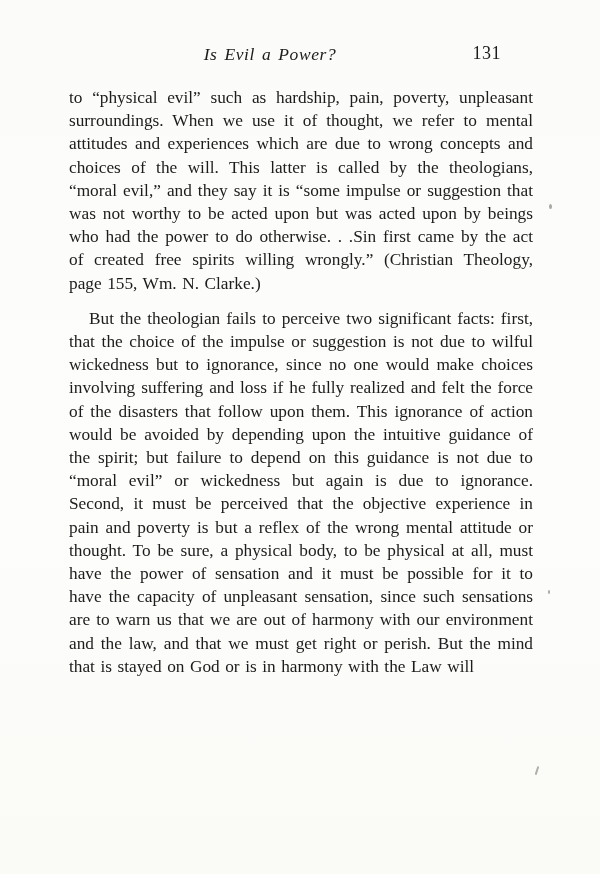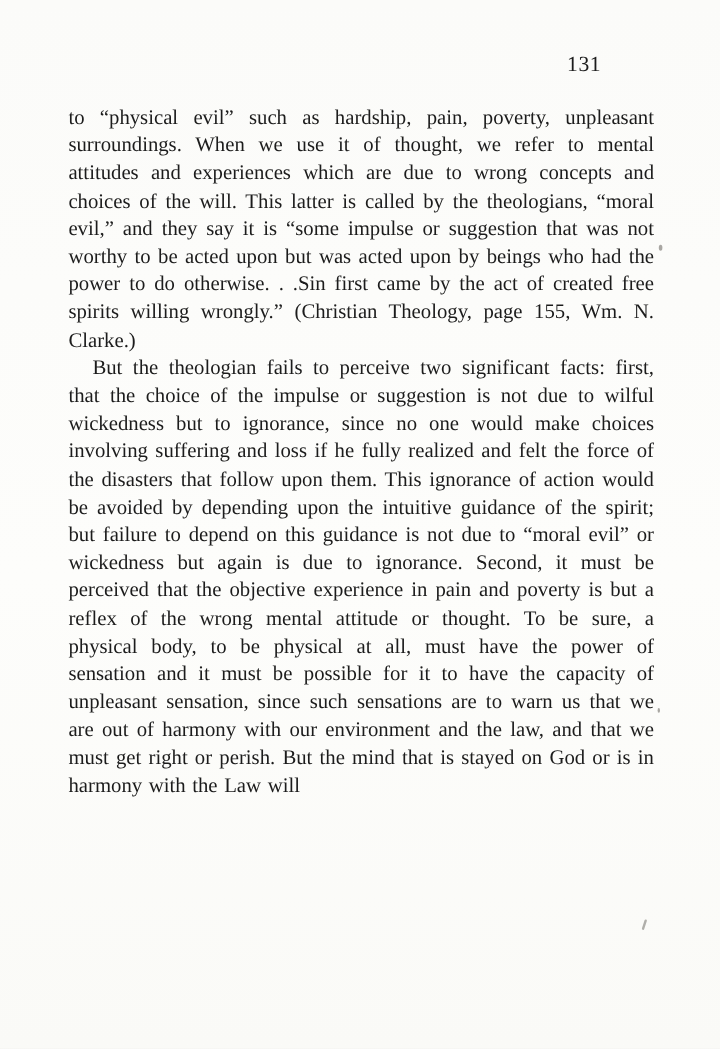--- a/index.html
+++ b/index.html
@@ -46,21 +46,21 @@
     font-size: 18px;
     letter-spacing: 0.5px;
   }
   .body-text {
     font-size: 17.3px;
     line-height: 23.2px;
     text-align: justify;
     word-spacing: 1.2px;
   }
   .body-text p {
-    margin: 0;
+    margin: 12px;
   }
   .body-text p.indented {
     text-indent: 20px;
   }
   .scan-speck {
     position: absolute;
     background: #55514c;
     border-radius: 50%;
     opacity: 0.5;
   }
@@ -70,20 +70,21 @@
     left: 536px; top: 766px; width: 1.5px; height: 9px;
     border-radius: 1px; transform: rotate(18deg); opacity: 0.45;
   }
 </style>
 </head>
 <body>
 
 <div class="page">
 
   <div class="running-header">
+    <div class="running-title">Is Evil a Power?</div>
     <div class="page-number">131</div>
   </div>
 
   <div class="body-text">
     <p>to “physical evil” such as hardship, pain, poverty, unpleasant surroundings.  When we use it of thought, we refer to mental attitudes and experiences which are due to wrong concepts and choices of the will. This latter is called by the theologians, “moral evil,” and they say it is “some impulse or suggestion that was not worthy to be acted upon but was acted upon by beings who had the power to do otherwise. . .Sin first came by the act of created free spirits willing wrongly.”  (Christian Theology, page 155, Wm. N. Clarke.)</p>
     <p class="indented">But the theologian fails to perceive two significant facts: first, that the choice of the impulse or suggestion is not due to wilful wickedness but to ignorance, since no one would make choices involving suffering and loss if he fully realized and felt the force of the disasters that follow upon them.  This ignorance of action would be avoided by depending upon the intuitive guidance of the spirit; but failure to depend on this guidance is not due to “moral evil” or wickedness but again is due to ignorance.  Second, it must be perceived that the objective experience in pain and poverty is but a reflex of the wrong mental attitude or thought.  To be sure, a physical body, to be physical at all, must have the power of sensation and it must be possible for it to have the capacity of unpleasant sensation, since such sensations are to warn us that we are out of harmony with our environment and the law, and that we must get right or perish.  But the mind that is stayed on God or is in harmony with the Law will</p>
   </div>
 
   <div class="scan-speck speck-1"></div>
   <div class="scan-speck speck-2"></div>

